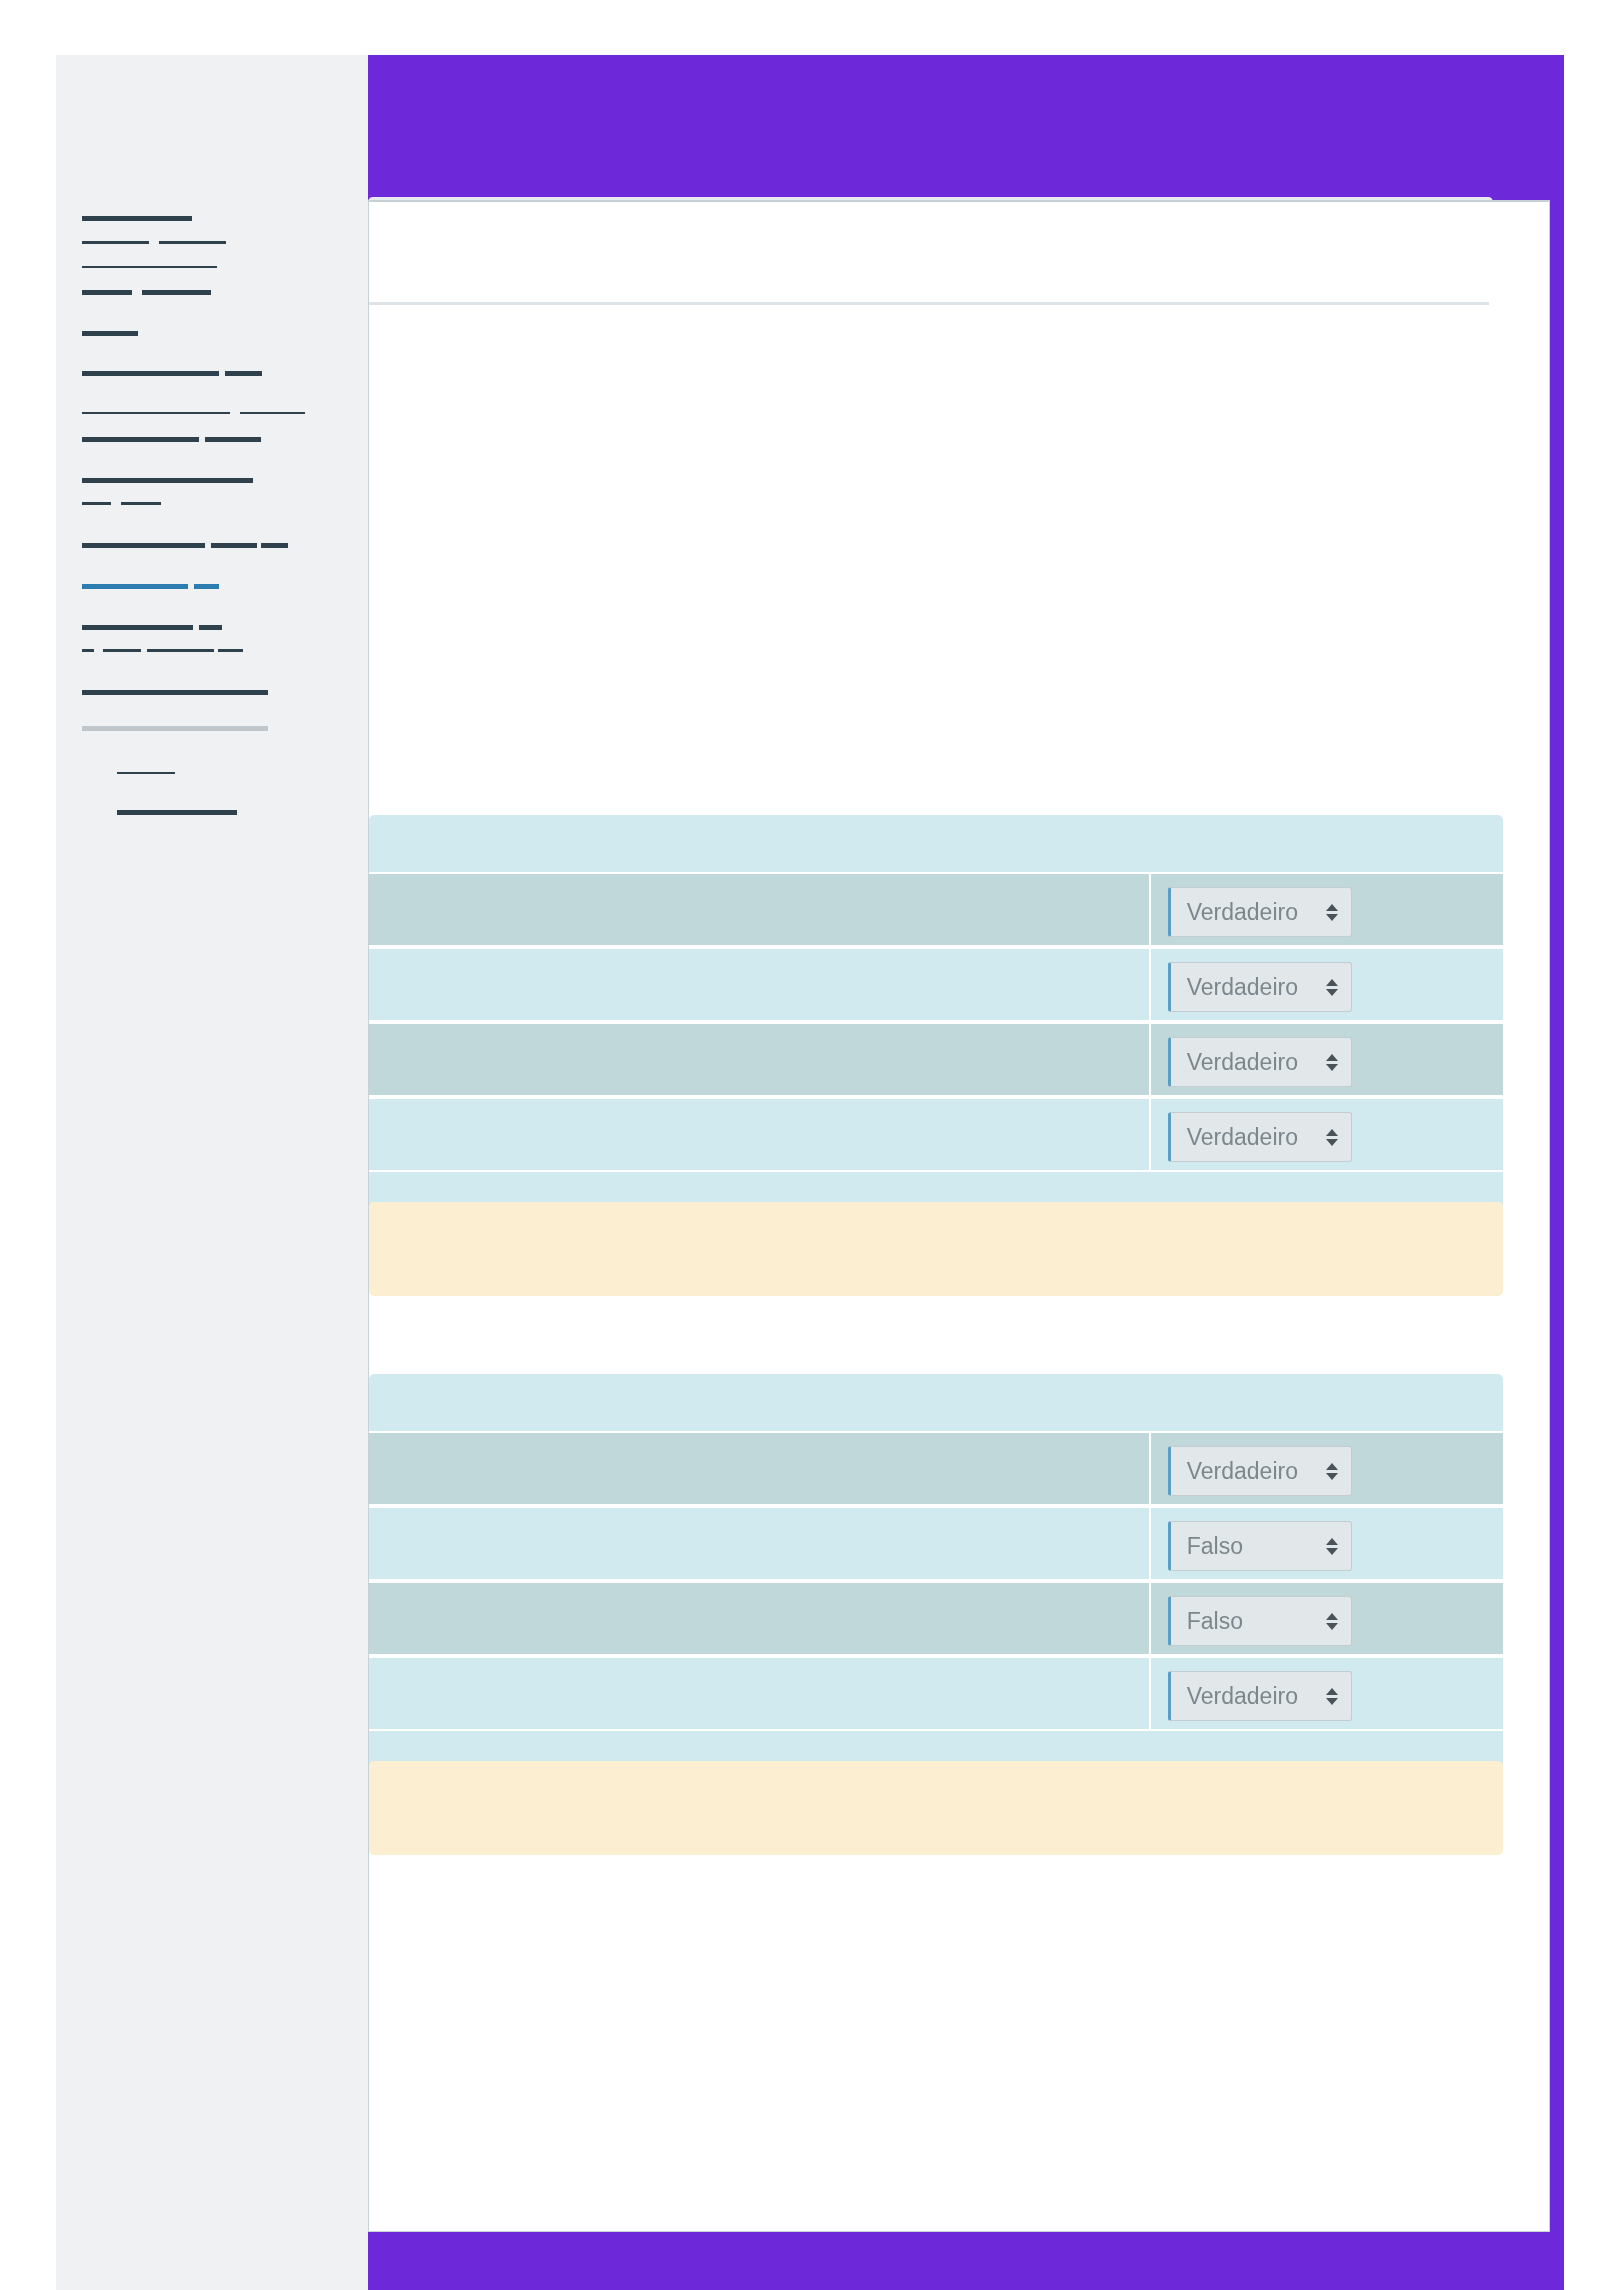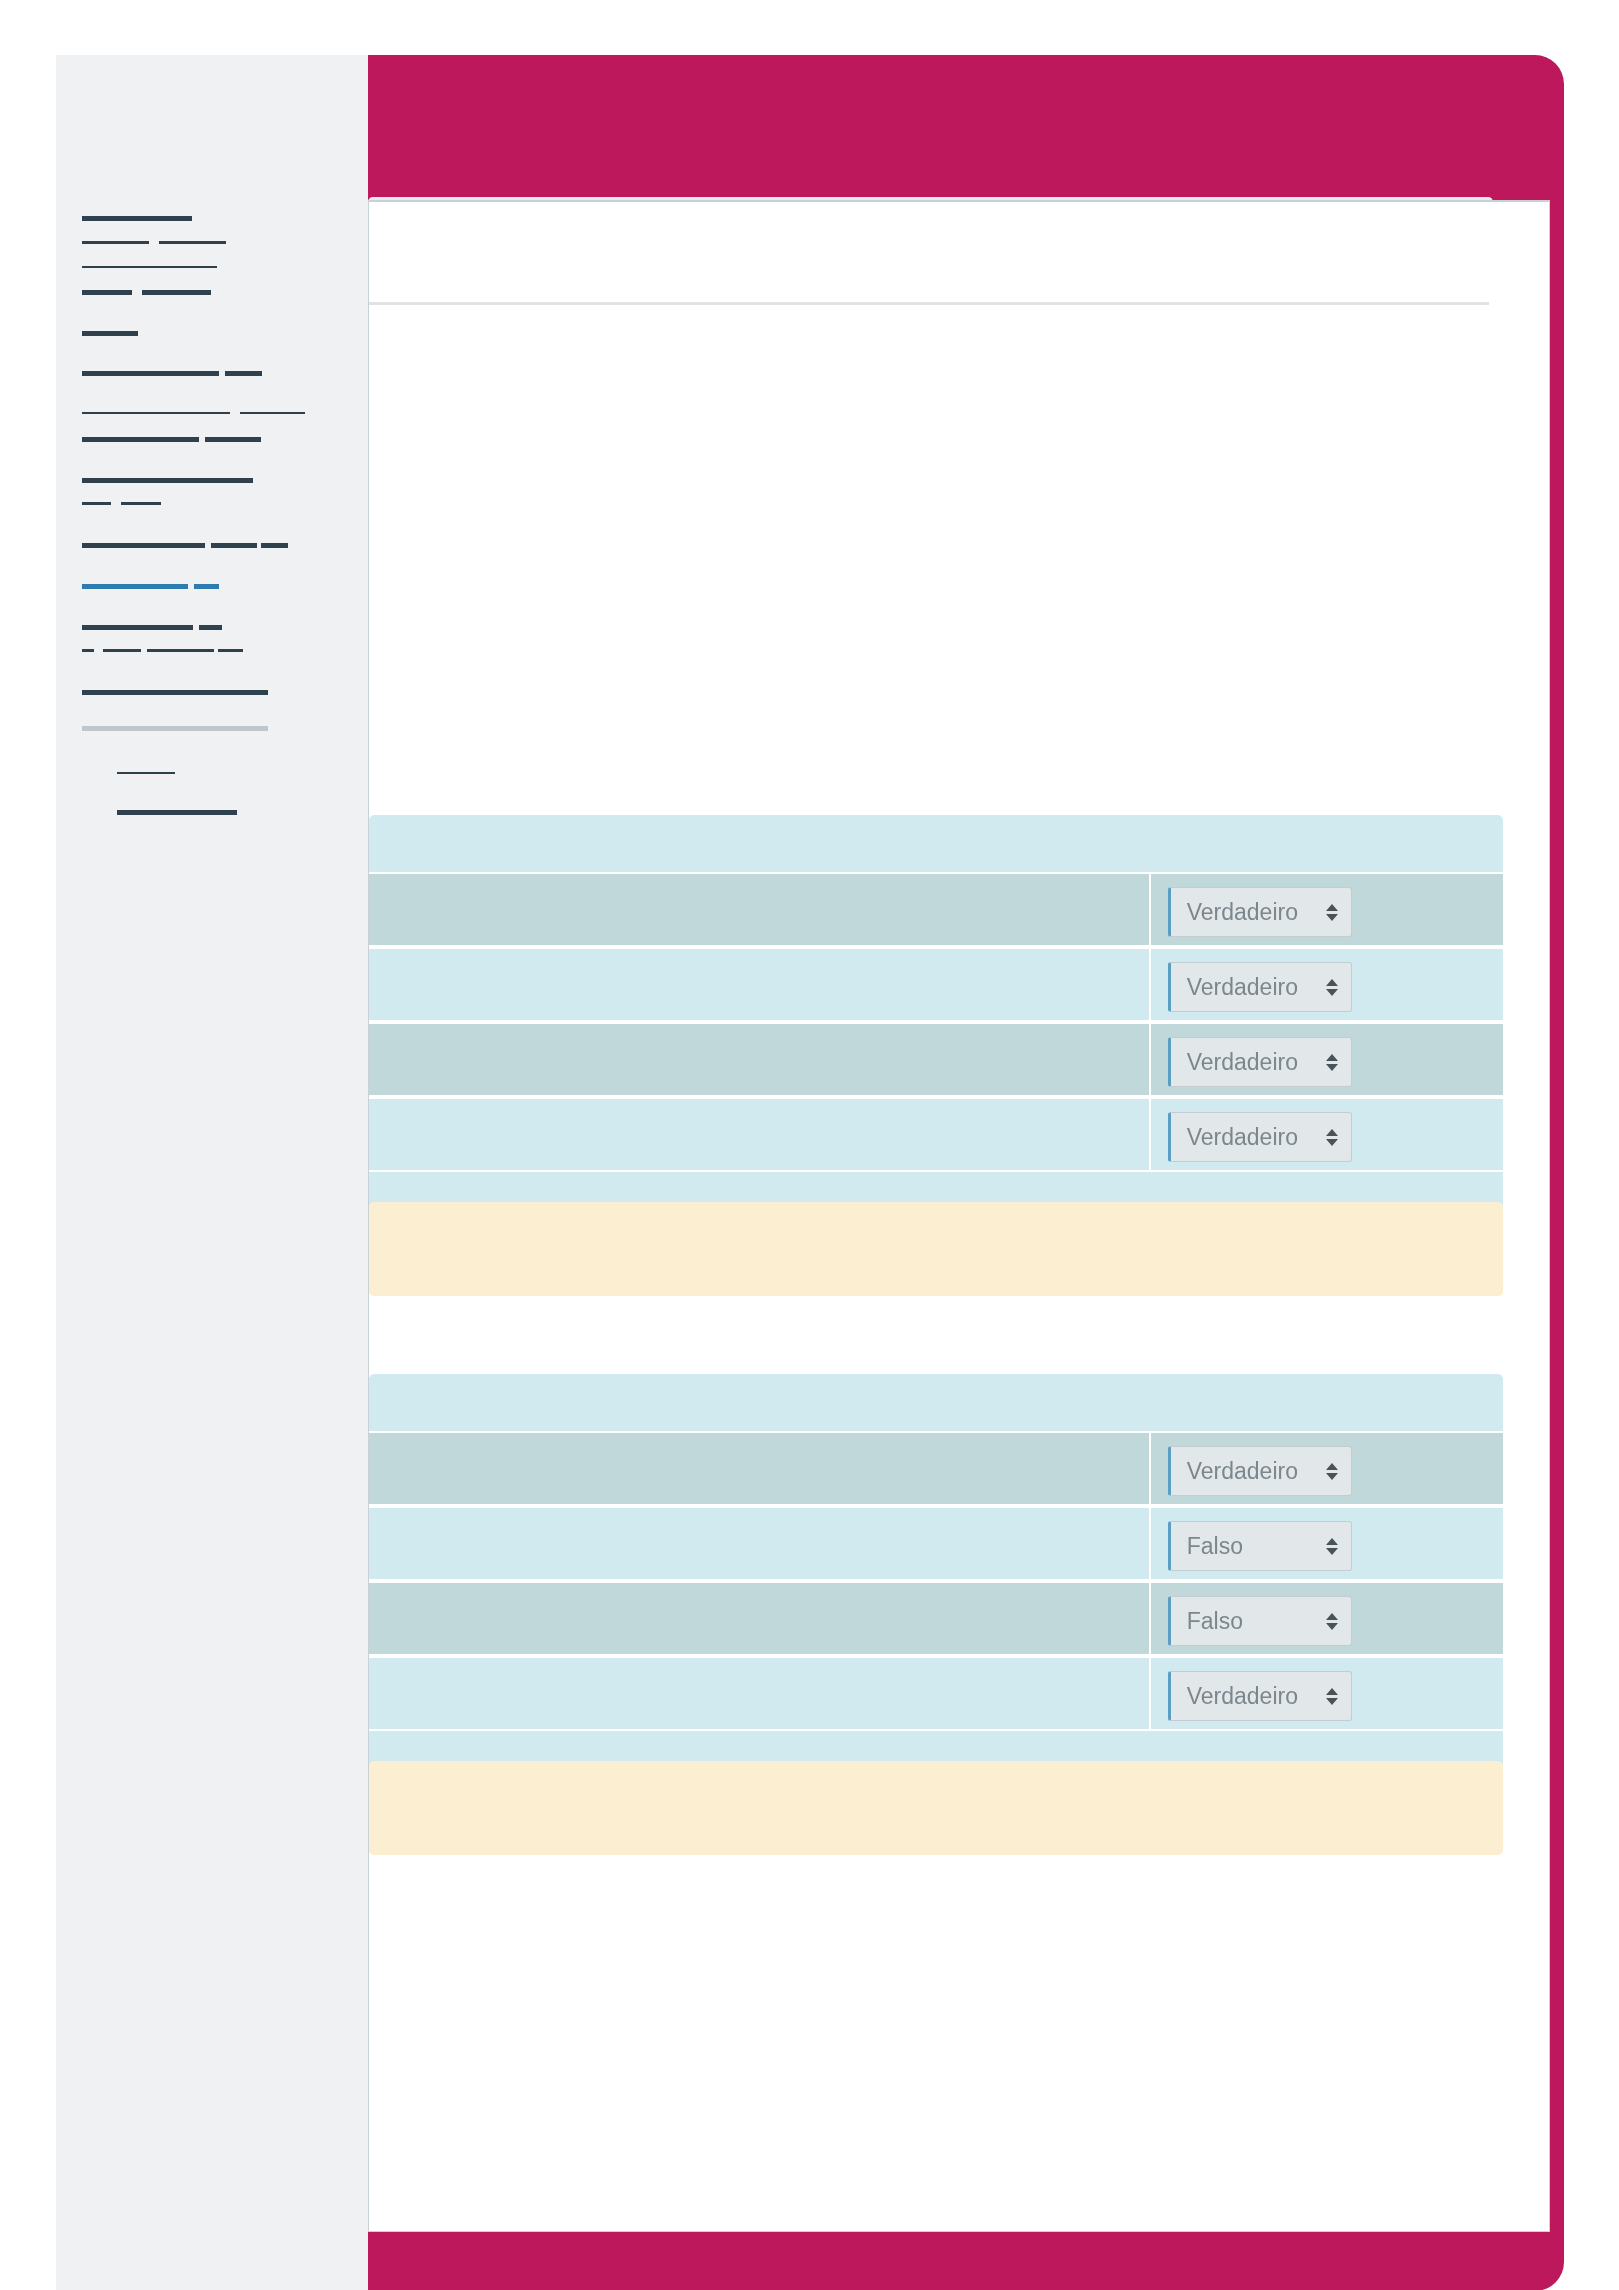--- a/index.html
+++ b/index.html
@@ -14,22 +14,21 @@
     overflow: hidden;
   }
 
   
   .page {
     position: absolute;
     left: 56px;
     top: 55px;
     width: 1508px;
     height: 2236px;
-    background: #be185d;
-    border-radius: 29px;
+    background: #6d28d9;
   }
 
   
   .sidebar {
     position: absolute;
     left: 0px;
     top: 0px;
     width: 312px;
     height: 2236px;
     background: #eff1f3;

